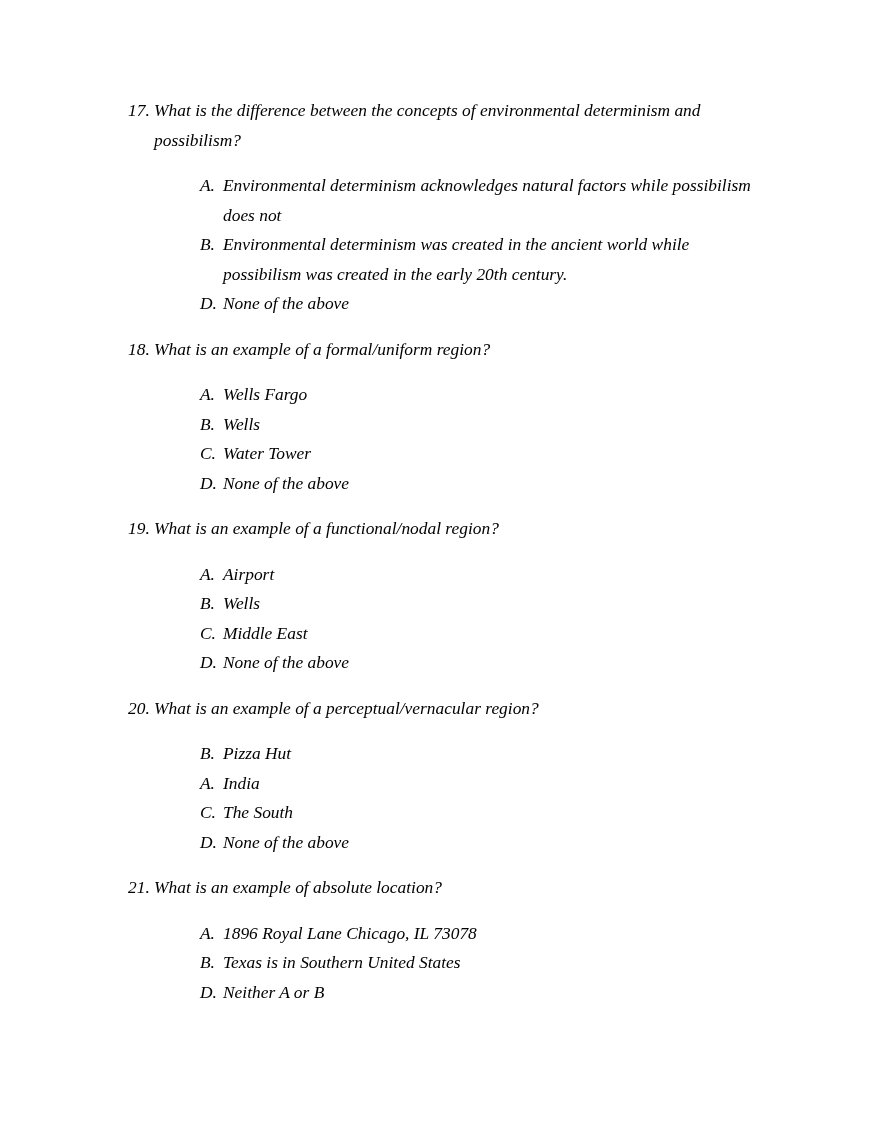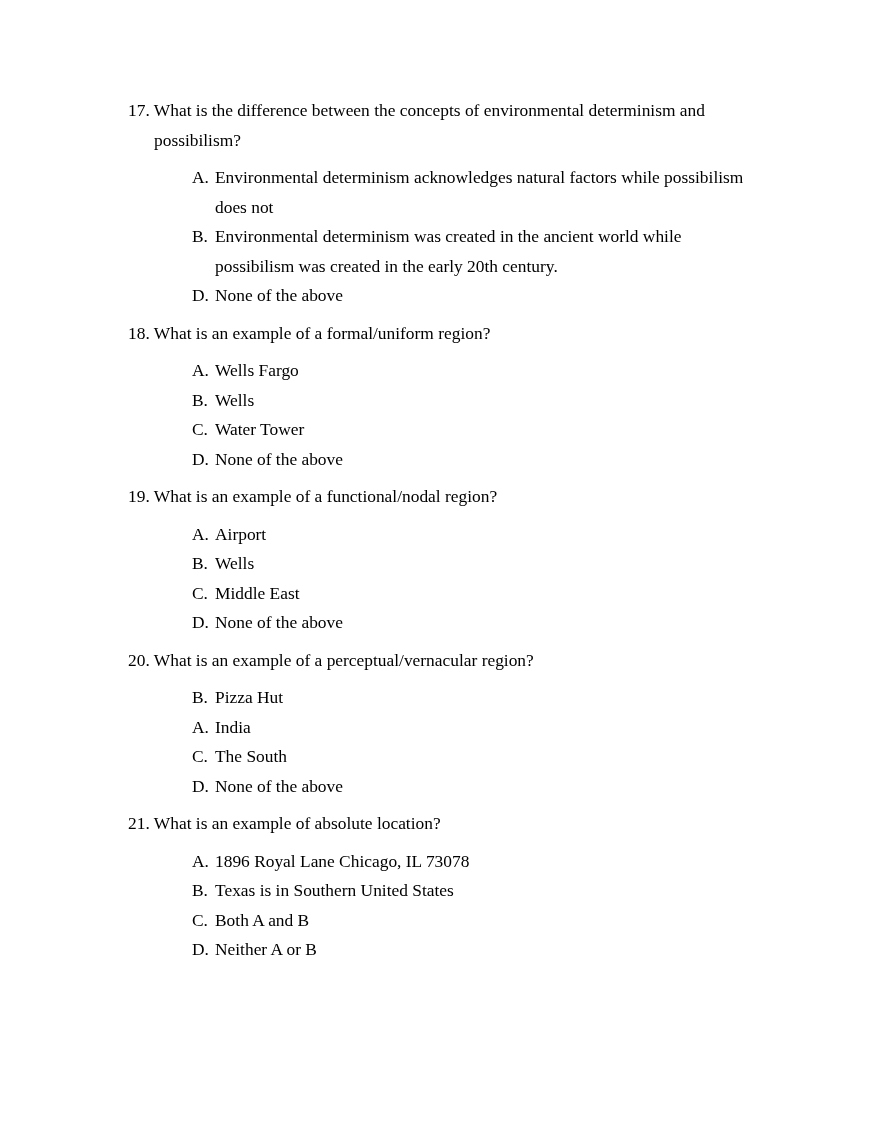--- a/index.html
+++ b/index.html
@@ -14,41 +14,42 @@
     color: #000000;
     -webkit-font-smoothing: antialiased;
   }
   .page {
     position: relative;
     width: 880px;
     height: 1139px;
     background: #ffffff;
     box-sizing: border-box;
     padding: 96px 110px 8px 128px;
+    font-style: italic;
   }
   .question-block {
     margin-bottom: 0;
   }
   .q-number {
     flex: 0 0 auto;
     white-space: pre;
   }
   .q-text {
     flex: 1 1 auto;
     text-indent: 0;
   }
   
   .q-wrap {
     font-size: 17.4px;
     line-height: 29.5px;
     padding-left: 26px;
     text-indent: -26px;
   }
   .choices {
-    margin: 8px;
+    margin: 16px;
     padding: 0;
     list-style: none;
   }
   .choice {
     font-size: 17.4px;
     line-height: 29.5px;
     padding-left: 79px;
     text-indent: -23px;
     margin-left: 0;
   }
@@ -100,18 +101,17 @@
       <li class="choice"><span class="letter">C.</span><span>The South</span></li>
       <li class="choice"><span class="letter">D.</span><span>None of the above</span></li>
     </ul>
   </div>
 
   <div class="question-block">
     <div class="q-wrap"><span class="q-number">21.</span> <span class="q-text">What is an example of absolute location?</span></div>
     <ul class="choices">
       <li class="choice"><span class="letter">A.</span><span>1896 Royal Lane Chicago, IL 73078</span></li>
       <li class="choice"><span class="letter">B.</span><span>Texas is in Southern United States</span></li>
-      <li class="choice"><span class="letter">C.</span><span>Both A and B</span></li>
       <li class="choice"><span class="letter">D.</span><span>Neither A or B</span></li>
     </ul>
   </div>
 
 </div>
 
 </body></html>

